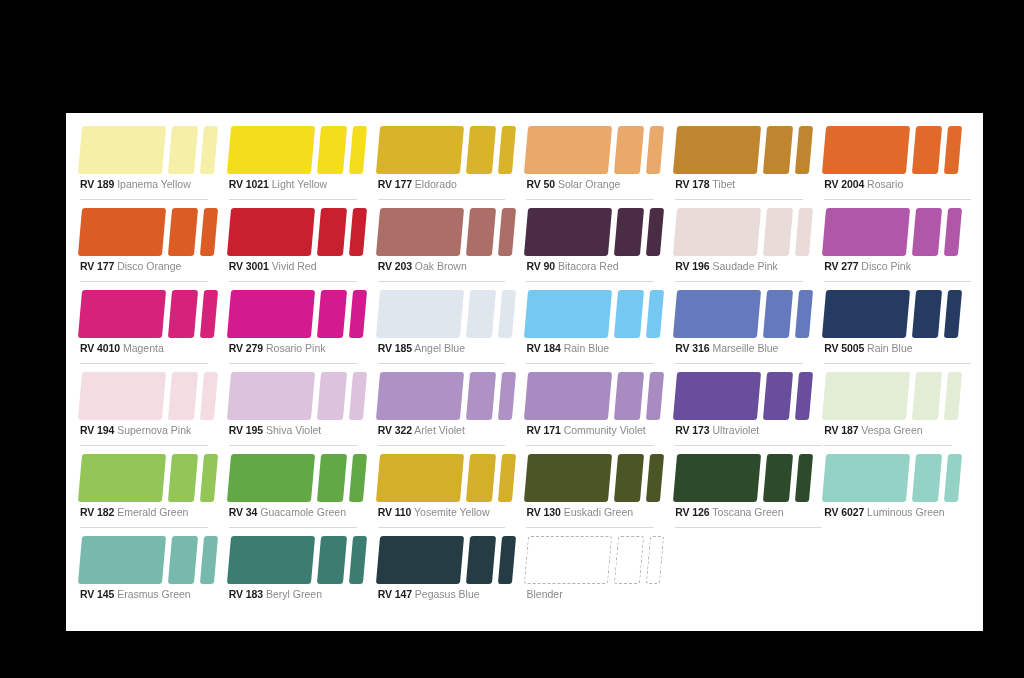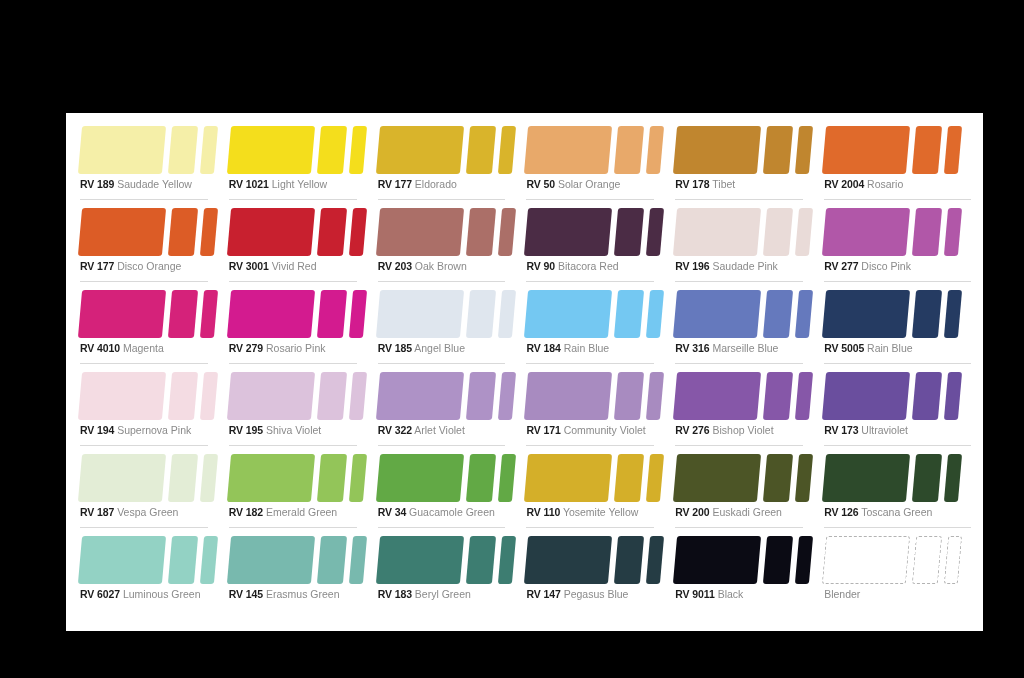--- a/index.html
+++ b/index.html
@@ -100,21 +100,21 @@
 <body>
 
 <div id="chart-card">
   <div id="swatch-grid">
       <div class="swatch-cell">
         <div class="chips">
           <div class="chip wide" style="background: rgb(245, 239, 168);"></div>
           <div class="chip mid" style="background: rgb(245, 239, 168);"></div>
           <div class="chip thin" style="background: rgb(245, 239, 168);"></div>
         </div>
-        <div class="caption"><span class="code">RV 189</span> <span class="name">Saudade Yellow</span></div>
+        <div class="caption"><span class="code">RV 189</span> <span class="name">Ipanema Yellow</span></div>
         <div class="rule"></div>
       </div>
       <div class="swatch-cell">
         <div class="chips">
           <div class="chip wide" style="background: rgb(244, 222, 28);"></div>
           <div class="chip mid" style="background: rgb(244, 222, 28);"></div>
           <div class="chip thin" style="background: rgb(244, 222, 28);"></div>
         </div>
         <div class="caption"><span class="code">RV 1021</span> <span class="name">Light Yellow</span></div>
         <div class="rule"></div>
@@ -292,29 +292,20 @@
       </div>
       <div class="swatch-cell">
         <div class="chips">
           <div class="chip wide" style="background: rgb(168, 139, 192);"></div>
           <div class="chip mid" style="background: rgb(168, 139, 192);"></div>
           <div class="chip thin" style="background: rgb(168, 139, 192);"></div>
         </div>
         <div class="caption"><span class="code">RV 171</span> <span class="name">Community Violet</span></div>
         <div class="rule"></div>
       </div>
-      <div class="swatch-cell">
-        <div class="chips">
-          <div class="chip wide" style="background: rgb(134, 87, 168);"></div>
-          <div class="chip mid" style="background: rgb(134, 87, 168);"></div>
-          <div class="chip thin" style="background: rgb(134, 87, 168);"></div>
-        </div>
-        <div class="caption"><span class="code">RV 276</span> <span class="name">Bishop Violet</span></div>
-        <div class="rule"></div>
-      </div>
       <div class="swatch-cell last-in-row">
         <div class="chips">
           <div class="chip wide" style="background: rgb(106, 78, 158);"></div>
           <div class="chip mid" style="background: rgb(106, 78, 158);"></div>
           <div class="chip thin" style="background: rgb(106, 78, 158);"></div>
         </div>
         <div class="caption"><span class="code">RV 173</span> <span class="name">Ultraviolet</span></div>
         <div class="rule"></div>
       </div>
       <div class="swatch-cell">
@@ -352,21 +343,21 @@
         </div>
         <div class="caption"><span class="code">RV 110</span> <span class="name">Yosemite Yellow</span></div>
         <div class="rule"></div>
       </div>
       <div class="swatch-cell">
         <div class="chips">
           <div class="chip wide" style="background: rgb(76, 85, 38);"></div>
           <div class="chip mid" style="background: rgb(76, 85, 38);"></div>
           <div class="chip thin" style="background: rgb(76, 85, 38);"></div>
         </div>
-        <div class="caption"><span class="code">RV 200</span> <span class="name">Euskadi Green</span></div>
+        <div class="caption"><span class="code">RV 130</span> <span class="name">Euskadi Green</span></div>
         <div class="rule"></div>
       </div>
       <div class="swatch-cell last-in-row">
         <div class="chips">
           <div class="chip wide" style="background: rgb(45, 74, 43);"></div>
           <div class="chip mid" style="background: rgb(45, 74, 43);"></div>
           <div class="chip thin" style="background: rgb(45, 74, 43);"></div>
         </div>
         <div class="caption"><span class="code">RV 126</span> <span class="name">Toscana Green</span></div>
         <div class="rule"></div>
@@ -396,28 +387,20 @@
         <div class="caption"><span class="code">RV 183</span> <span class="name">Beryl Green</span></div>
       </div>
       <div class="swatch-cell last-row">
         <div class="chips">
           <div class="chip wide" style="background: rgb(37, 60, 68);"></div>
           <div class="chip mid" style="background: rgb(37, 60, 68);"></div>
           <div class="chip thin" style="background: rgb(37, 60, 68);"></div>
         </div>
         <div class="caption"><span class="code">RV 147</span> <span class="name">Pegasus Blue</span></div>
       </div>
-      <div class="swatch-cell last-row">
-        <div class="chips">
-          <div class="chip wide" style="background: rgb(11, 11, 20);"></div>
-          <div class="chip mid" style="background: rgb(11, 11, 20);"></div>
-          <div class="chip thin" style="background: rgb(11, 11, 20);"></div>
-        </div>
-        <div class="caption"><span class="code">RV 9011</span> <span class="name">Black</span></div>
-      </div>
       <div class="swatch-cell last-in-row last-row">
         <div class="chips">
           <div class="chip wide blank"></div>
           <div class="chip mid blank"></div>
           <div class="chip thin blank"></div>
         </div>
         <div class="caption"><span class="code"></span><span class="name">Blender</span></div>
       </div>
     </div>
 </div>

